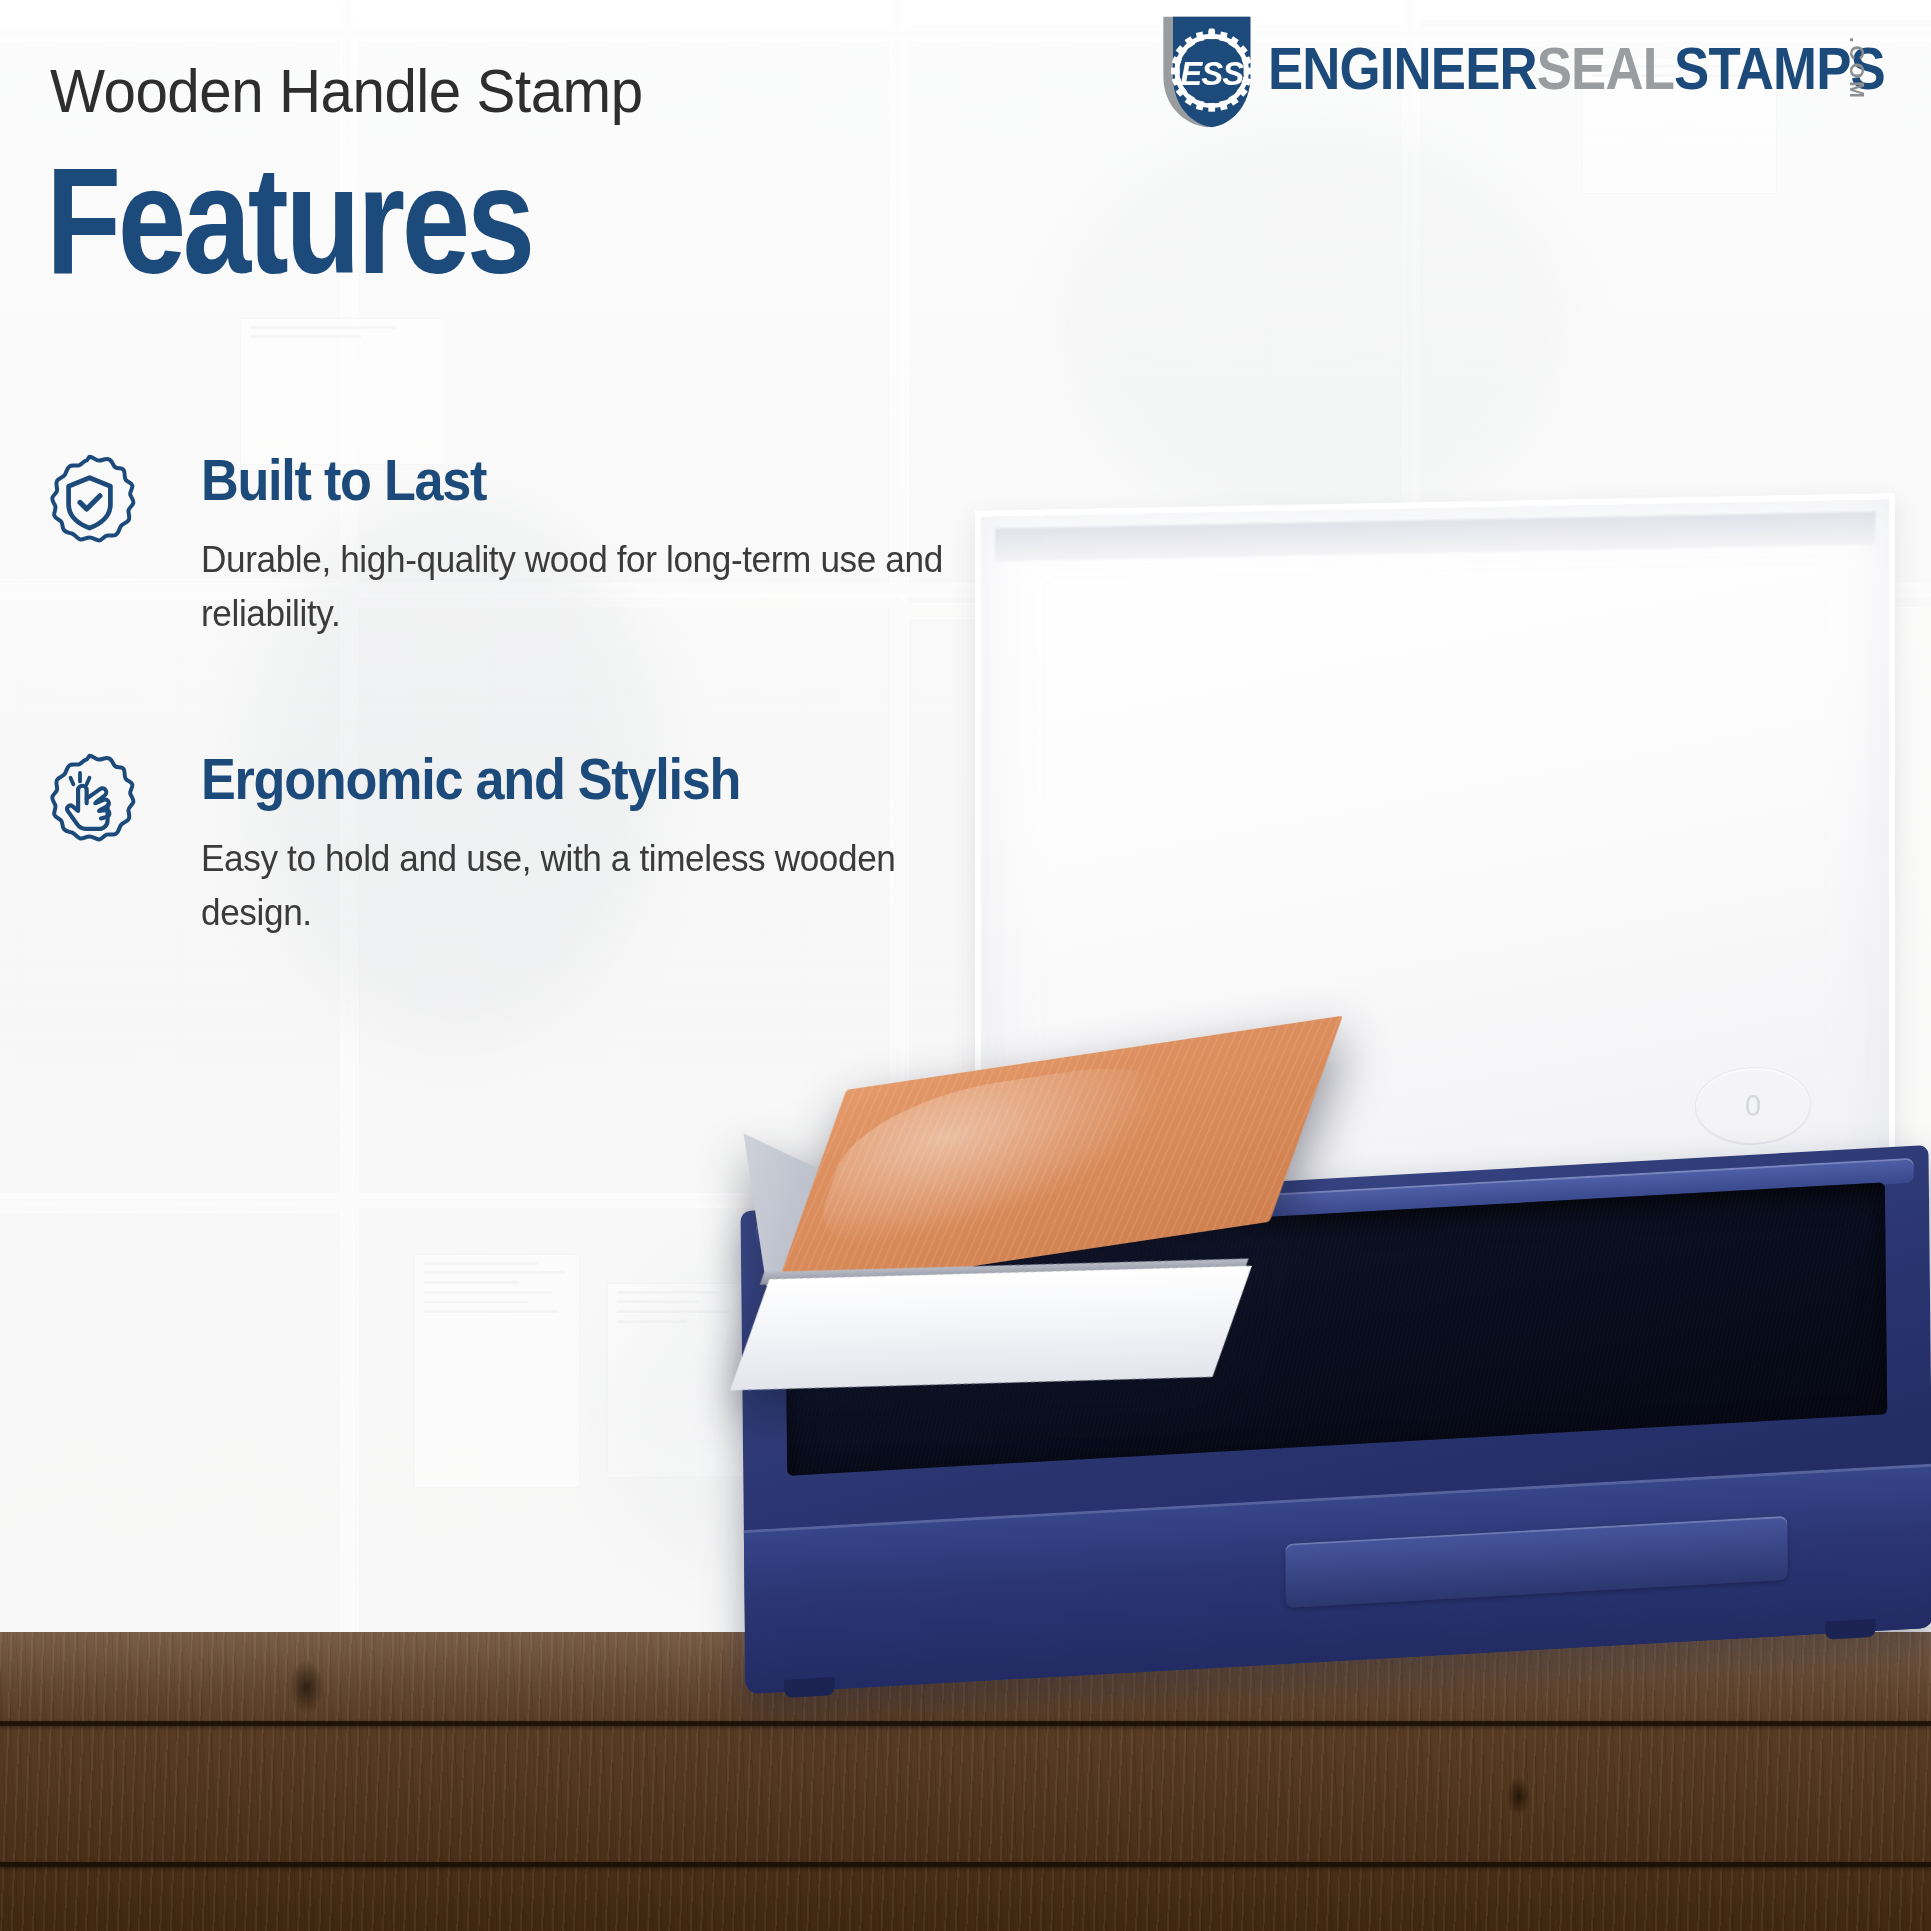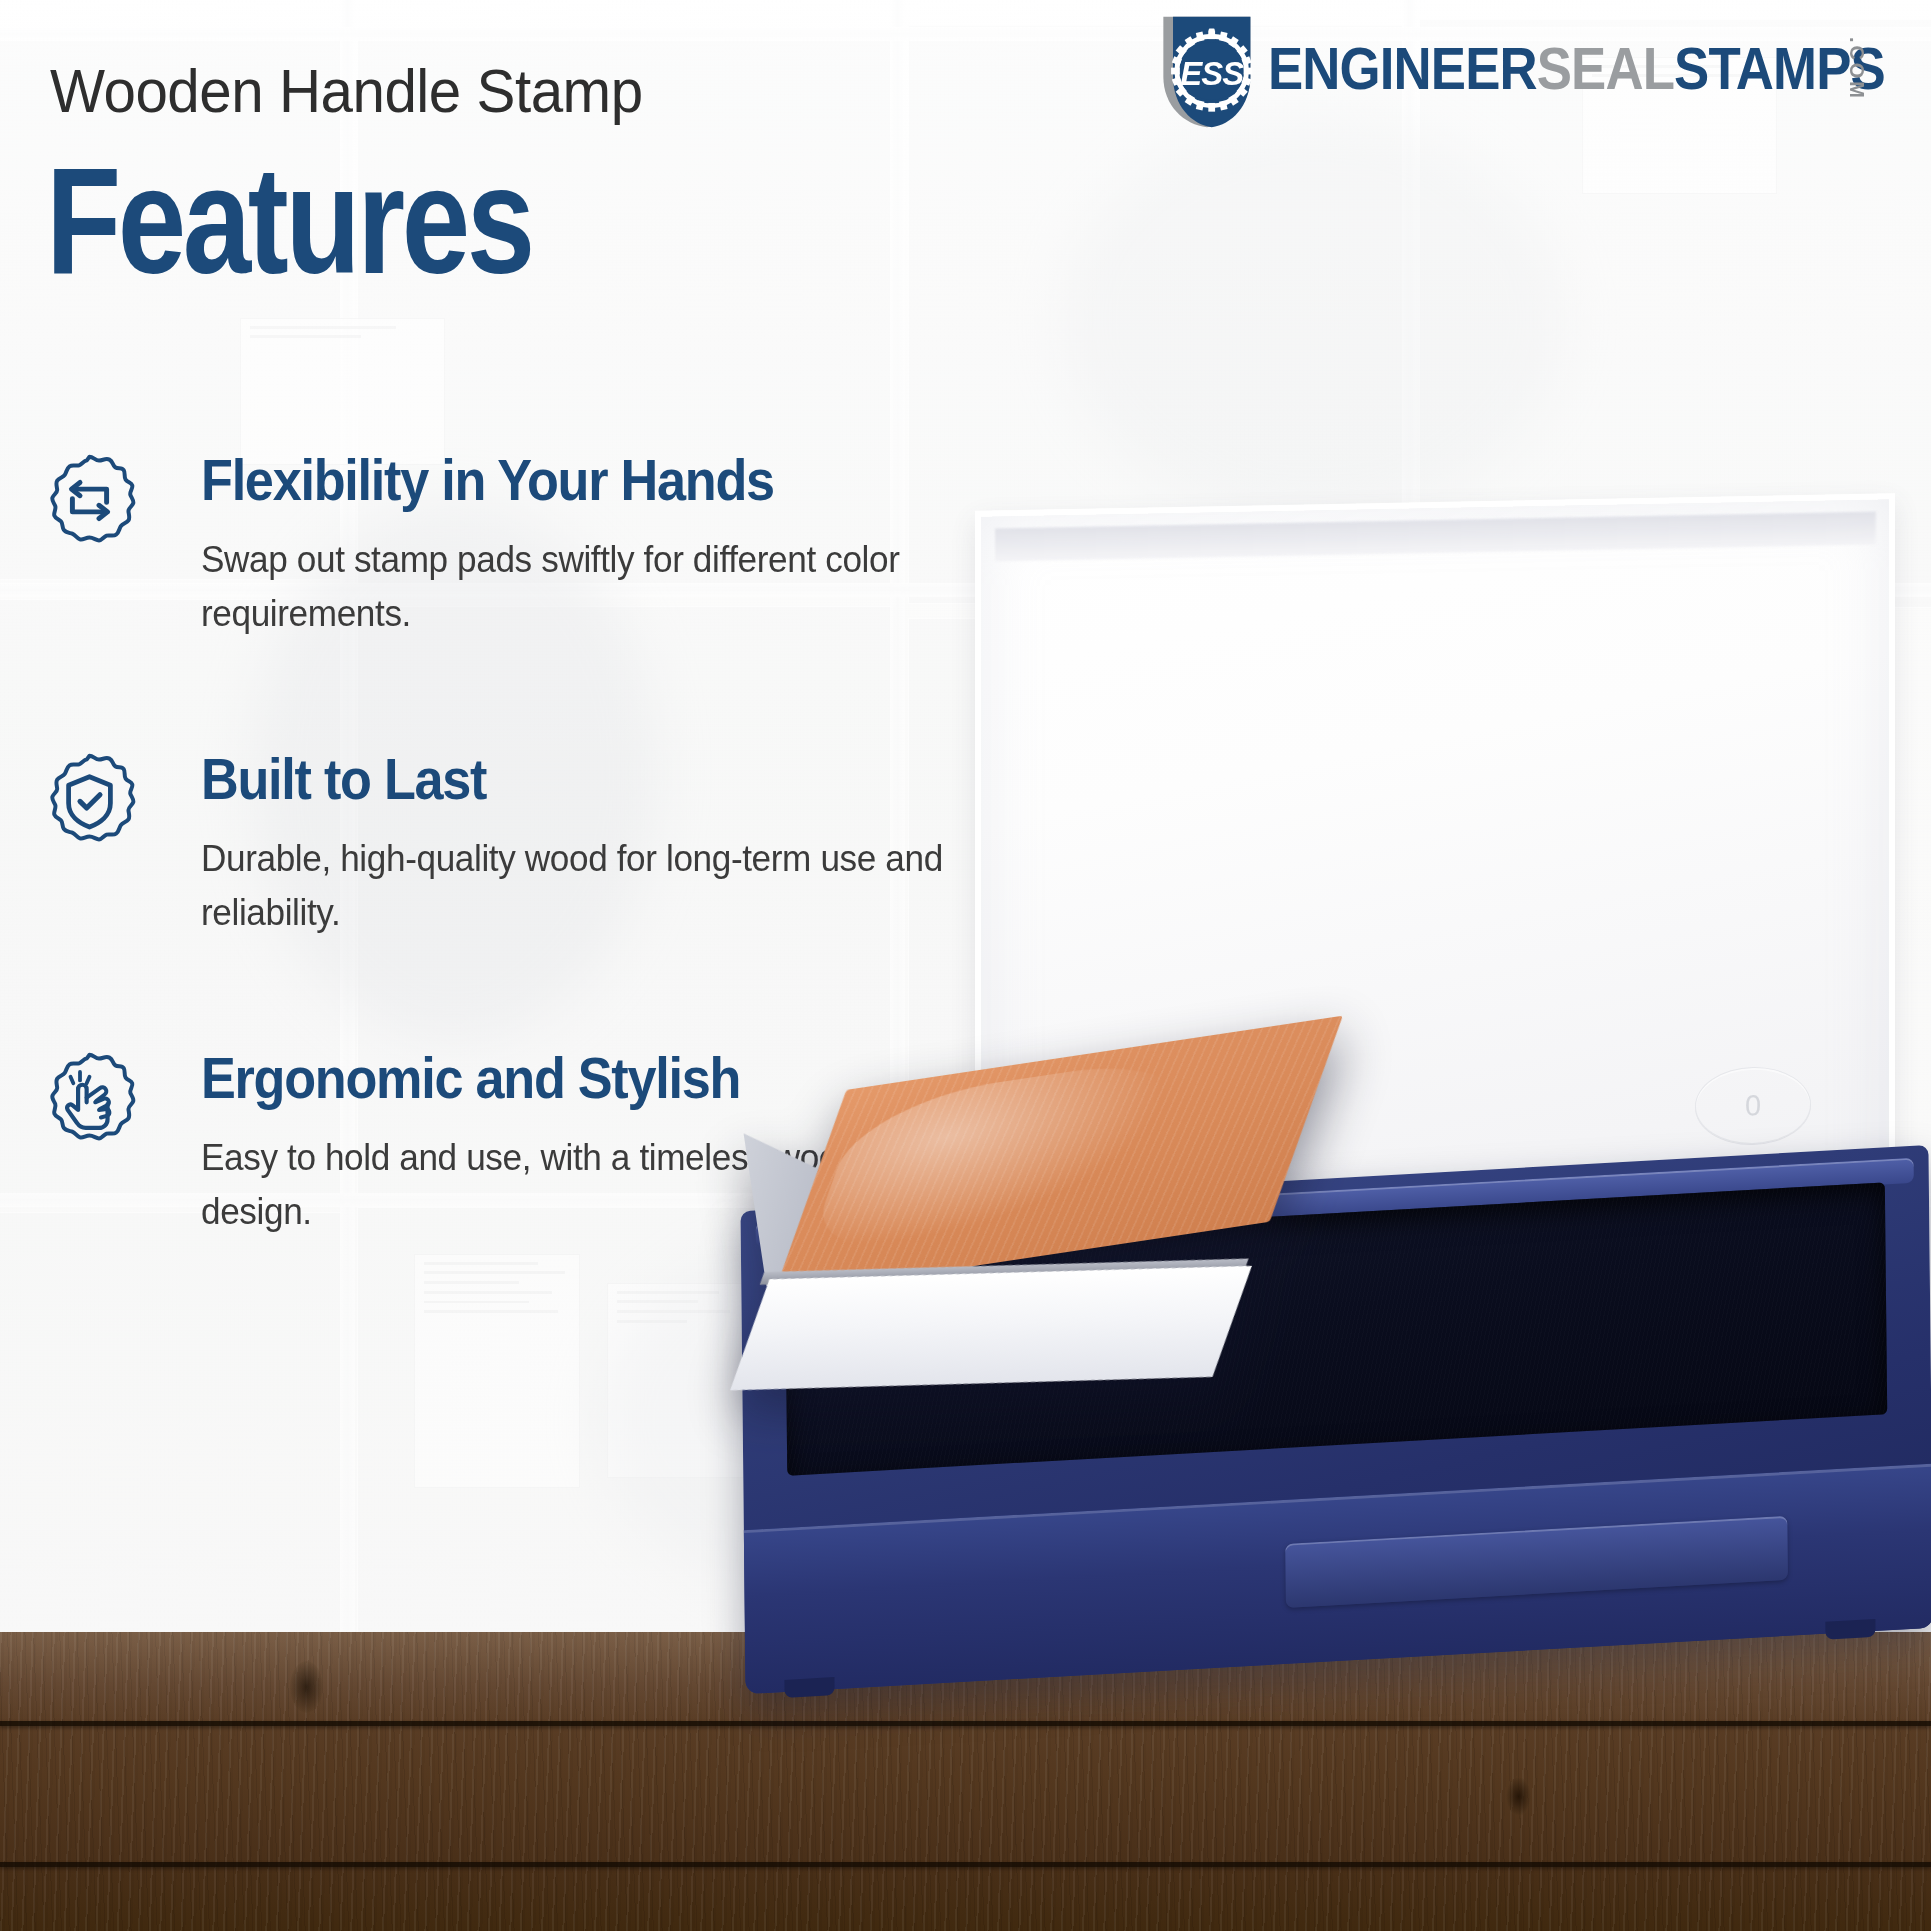--- a/index.html
+++ b/index.html
@@ -323,33 +323,20 @@
     </div>
     <div class="logo-word nowrap">
       <span class="w-eng">ENGINEER</span><span class="w-seal">SEAL</span><span class="w-stamps">STAMPS</span>
     </div>
     <div class="logo-com">.COM</div>
   </div>
 
   <div class="features">
 
 
-    <div class="feature">
-      <div class="f-icon">
-        <svg viewBox="0 0 100 100" width="95" height="95">
-          <path d="M50 4 c4 0 6 4 10 4 s7-3 11-1 3 6 6 8 7 0 9 3 0 7 2 10 6 3 7 6 -3 7-2 10 4 6 3 9 -5 5-5 8 2 7 0 10 -6 3-8 6 -2 7-5 9 -7 0-10 1 -5 5-8 5 -6-3-10-3 -7 3-10 2 -5-5-8-6 -7-1-9-4 -1-7-3-9 -6-3-7-6 2-7 1-10 -4-6-3-9 5-5 5-8 -2-7 0-10 6-3 8-6 2-7 5-9 7 0 10-1 5-5 8-5 Z" fill="none" stroke="#1c4a7a" stroke-width="4.2" stroke-linejoin="round"></path>
-          <path d="M32 38 H68 V52" fill="none" stroke="#1c4a7a" stroke-width="5.2" stroke-linecap="round" stroke-linejoin="round"></path>
-          <polyline points="40,31 31,38 40,45" fill="none" stroke="#1c4a7a" stroke-width="5.2" stroke-linecap="round" stroke-linejoin="round"></polyline>
-          <path d="M68 62 H32 V48" fill="none" stroke="#1c4a7a" stroke-width="5.2" stroke-linecap="round" stroke-linejoin="round"></path>
-          <polyline points="60,55 69,62 60,69" fill="none" stroke="#1c4a7a" stroke-width="5.2" stroke-linecap="round" stroke-linejoin="round"></polyline>
-        </svg>
-      </div>
-      <div class="f-head nowrap">Flexibility in Your Hands</div>
-      <div class="f-body">Swap out stamp pads swiftly for different color requirements.</div>
-    </div>
 
     <div class="feature">
       <div class="f-icon">
         <svg viewBox="0 0 100 100" width="95" height="95">
           <path d="M50 4 c4 0 6 4 10 4 s7-3 11-1 3 6 6 8 7 0 9 3 0 7 2 10 6 3 7 6 -3 7-2 10 4 6 3 9 -5 5-5 8 2 7 0 10 -6 3-8 6 -2 7-5 9 -7 0-10 1 -5 5-8 5 -6-3-10-3 -7 3-10 2 -5-5-8-6 -7-1-9-4 -1-7-3-9 -6-3-7-6 2-7 1-10 -4-6-3-9 5-5 5-8 -2-7 0-10 6-3 8-6 2-7 5-9 7 0 10-1 5-5 8-5 Z" fill="none" stroke="#1c4a7a" stroke-width="4.2" stroke-linejoin="round"></path>
           <path d="M50 26 L72 35 V54 c0 13 -11 21 -22 25 C39 75 28 67 28 54 V35 Z" fill="none" stroke="#1c4a7a" stroke-width="5" stroke-linejoin="round"></path>
           <polyline points="40,52 47,59 61,45" fill="none" stroke="#1c4a7a" stroke-width="5.4" stroke-linecap="round" stroke-linejoin="round"></polyline>
         </svg>
       </div>
       <div class="f-head nowrap">Built to Last</div>

